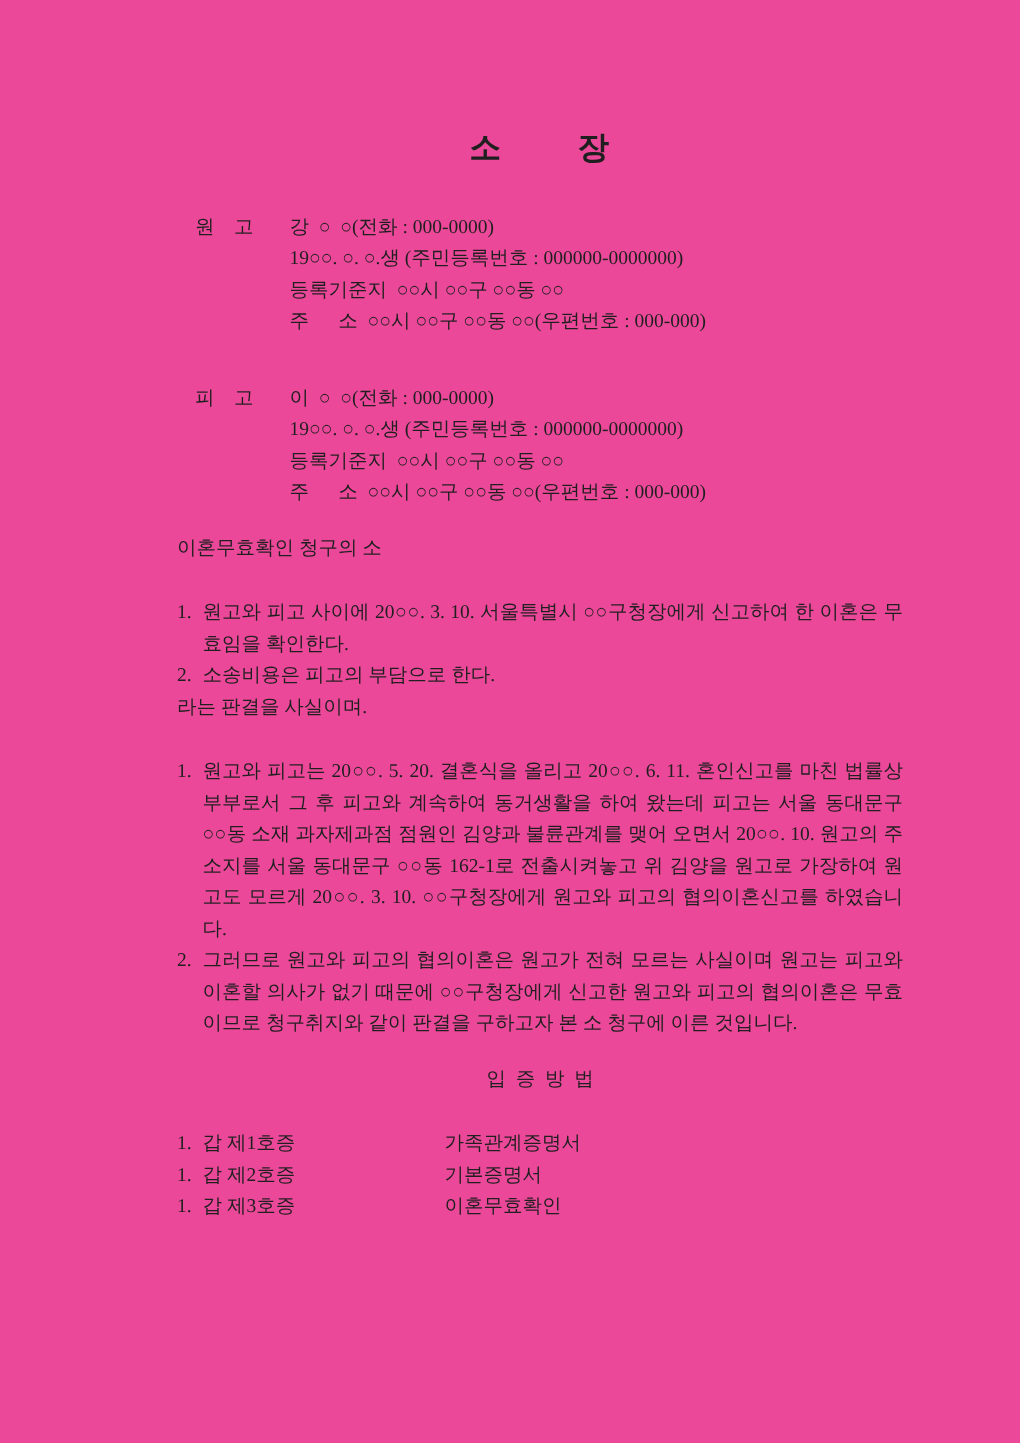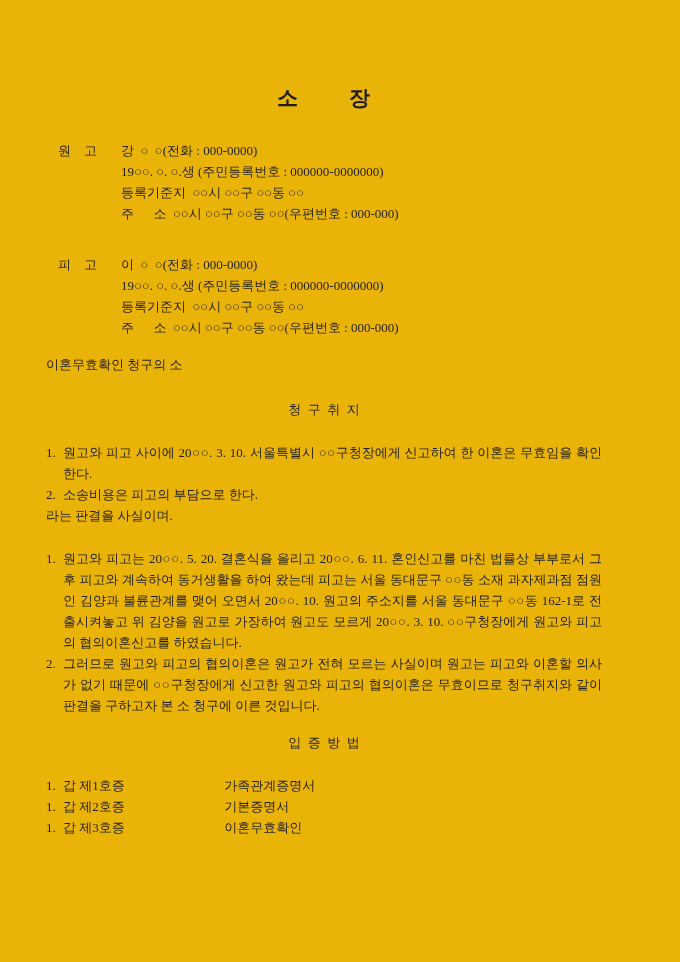--- a/index.html
+++ b/index.html
@@ -5,26 +5,26 @@
   html, body {
     margin: 0;
     padding: 0;
     background: #ffffff;
   }
   .page {
     position: relative;
     width: 680px;
     height: 962px;
     box-sizing: border-box;
-    background: #eab308;
+    background: #ec4899;
     color: #1f1f1f;
     font-family: "Liberation Serif", "DejaVu Serif", serif;
     font-size: 13px;
     line-height: 21px;
-    padding: 86px 78px 0 46px;
+    padding: 86px 78px 0 118px;
     overflow: hidden;
   }
 
   .doc-title {
     margin: 0;
     text-align: center;
     font-size: 21px;
     font-weight: bold;
     line-height: 24px;
     white-space: pre;
@@ -102,21 +102,20 @@
   <div class="party">
     <span class="party-role">피    고</span>
     <div class="party-line">이  ○  ○(전화 : 000-0000)</div>
     <div class="party-line">19○○. ○. ○.생 (주민등록번호 : 000000-0000000)</div>
     <div class="party-line">등록기준지  ○○시 ○○구 ○○동 ○○</div>
     <div class="party-line">주      소  ○○시 ○○구 ○○동 ○○(우편번호 : 000-000)</div>
   </div>
 
   <div class="case-name">이혼무효확인 청구의 소</div>
 
-  <div class="sec-heading first">청  구  취  지</div>
   <div class="item-group">
     <div class="num-item">
       <span class="no">1.</span>
       <span class="itext">원고와 피고 사이에 20○○. 3. 10. 서울특별시 ○○구청장에게 신고하여 한 이혼은 무효임을 확인한다.</span>
     </div>
     <div class="num-item">
       <span class="no">2.</span>
       <span class="itext">소송비용은 피고의 부담으로 한다.</span>
     </div>
     <div class="closing-line">라는 판결을 사실이며.</div>

